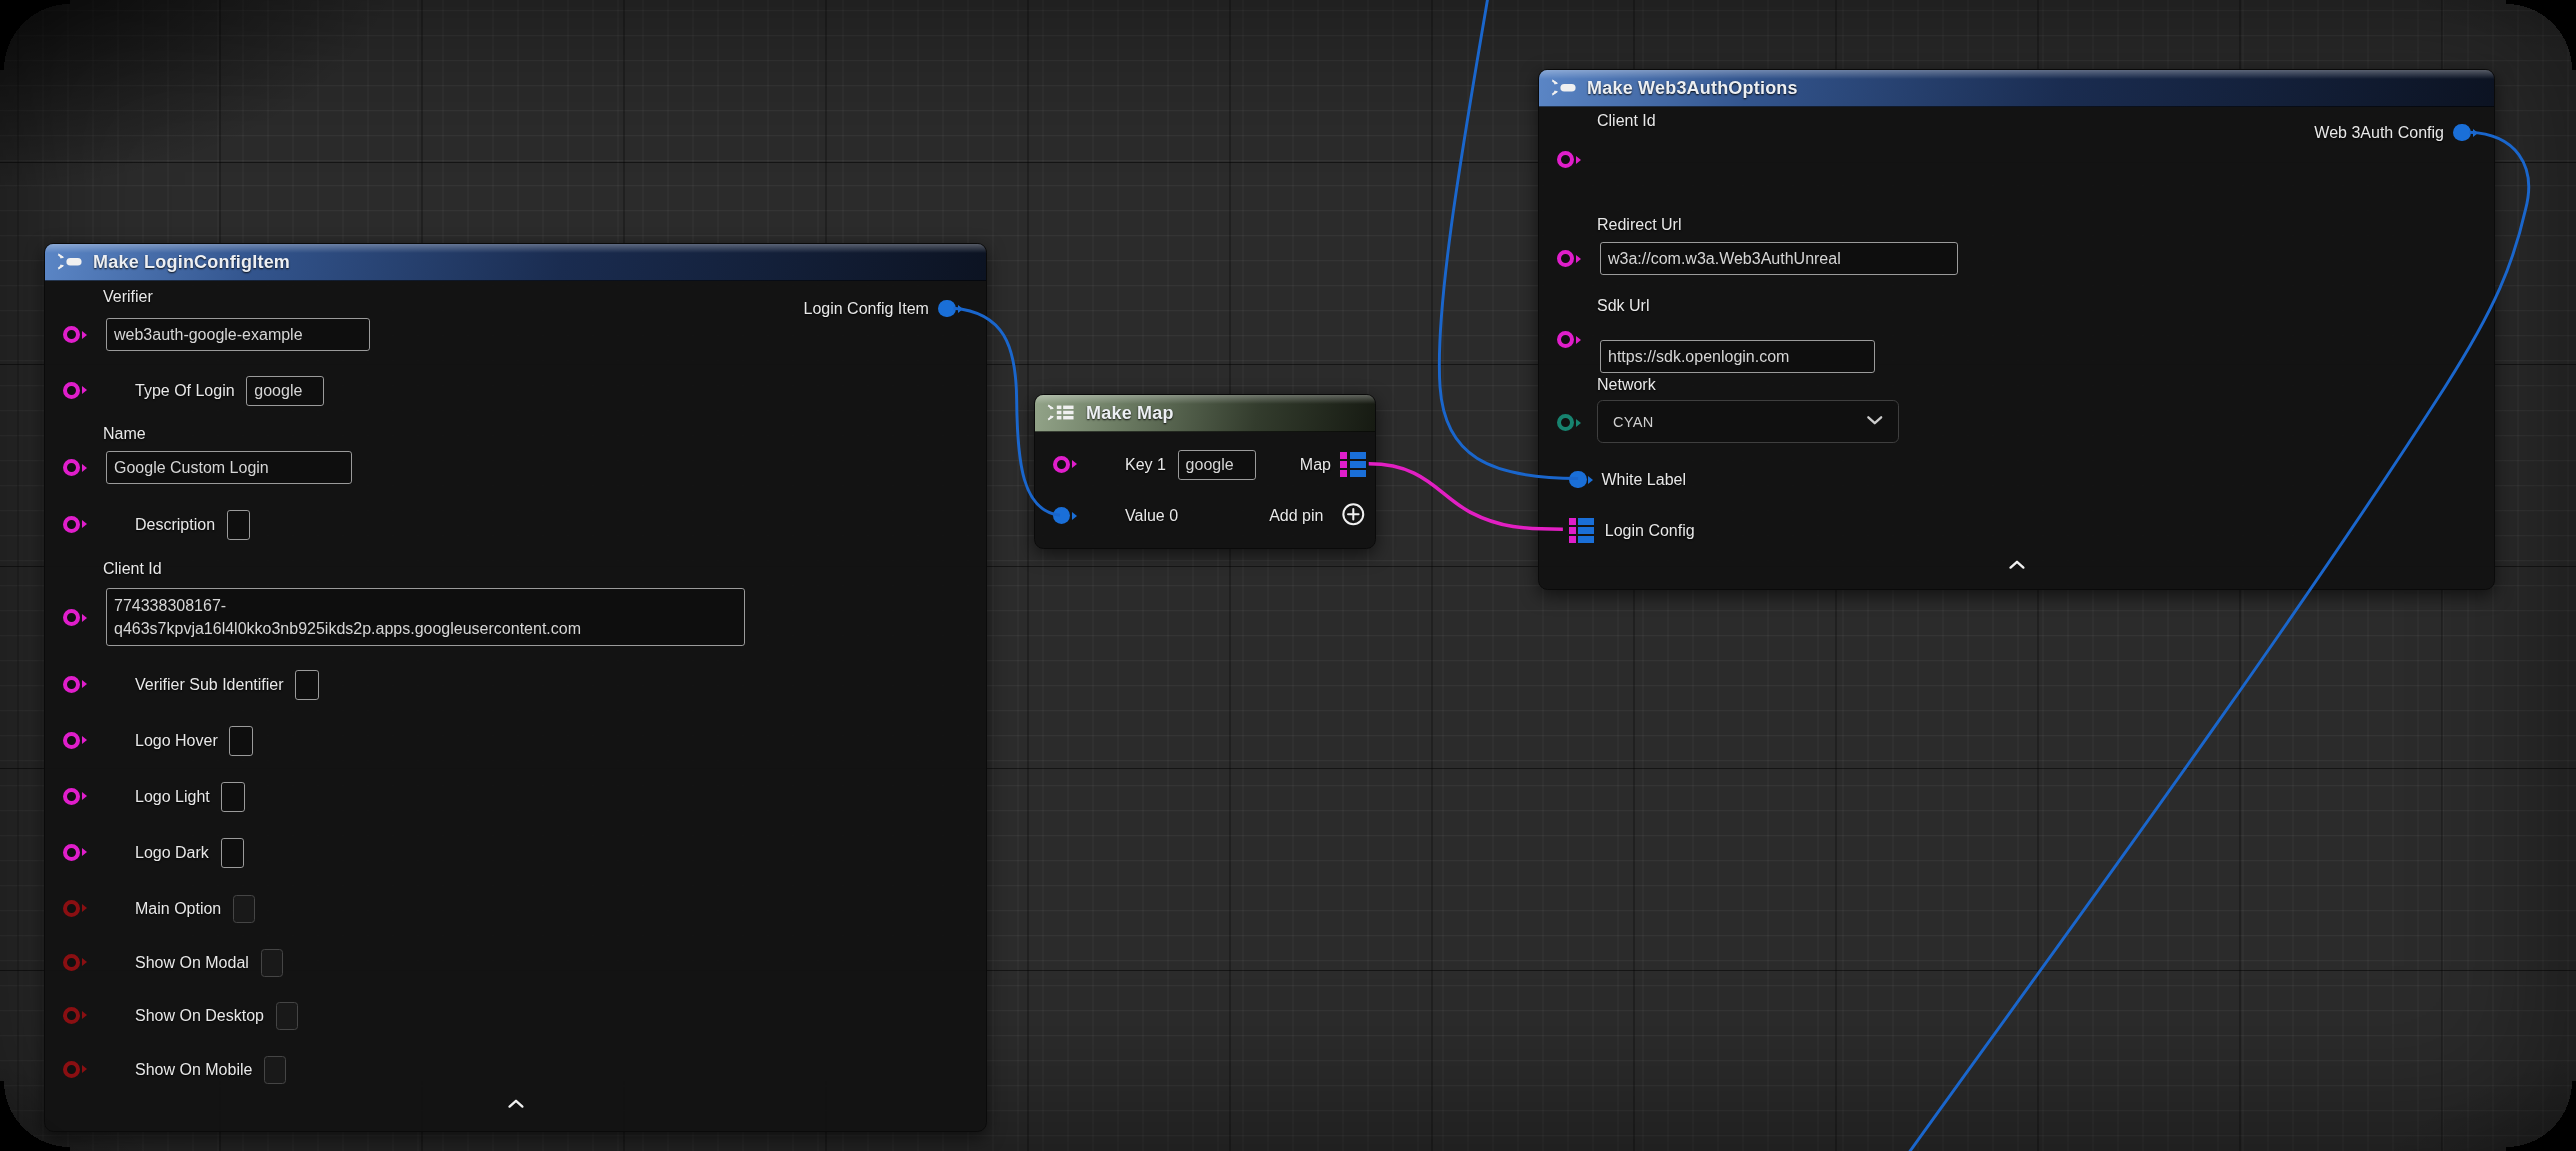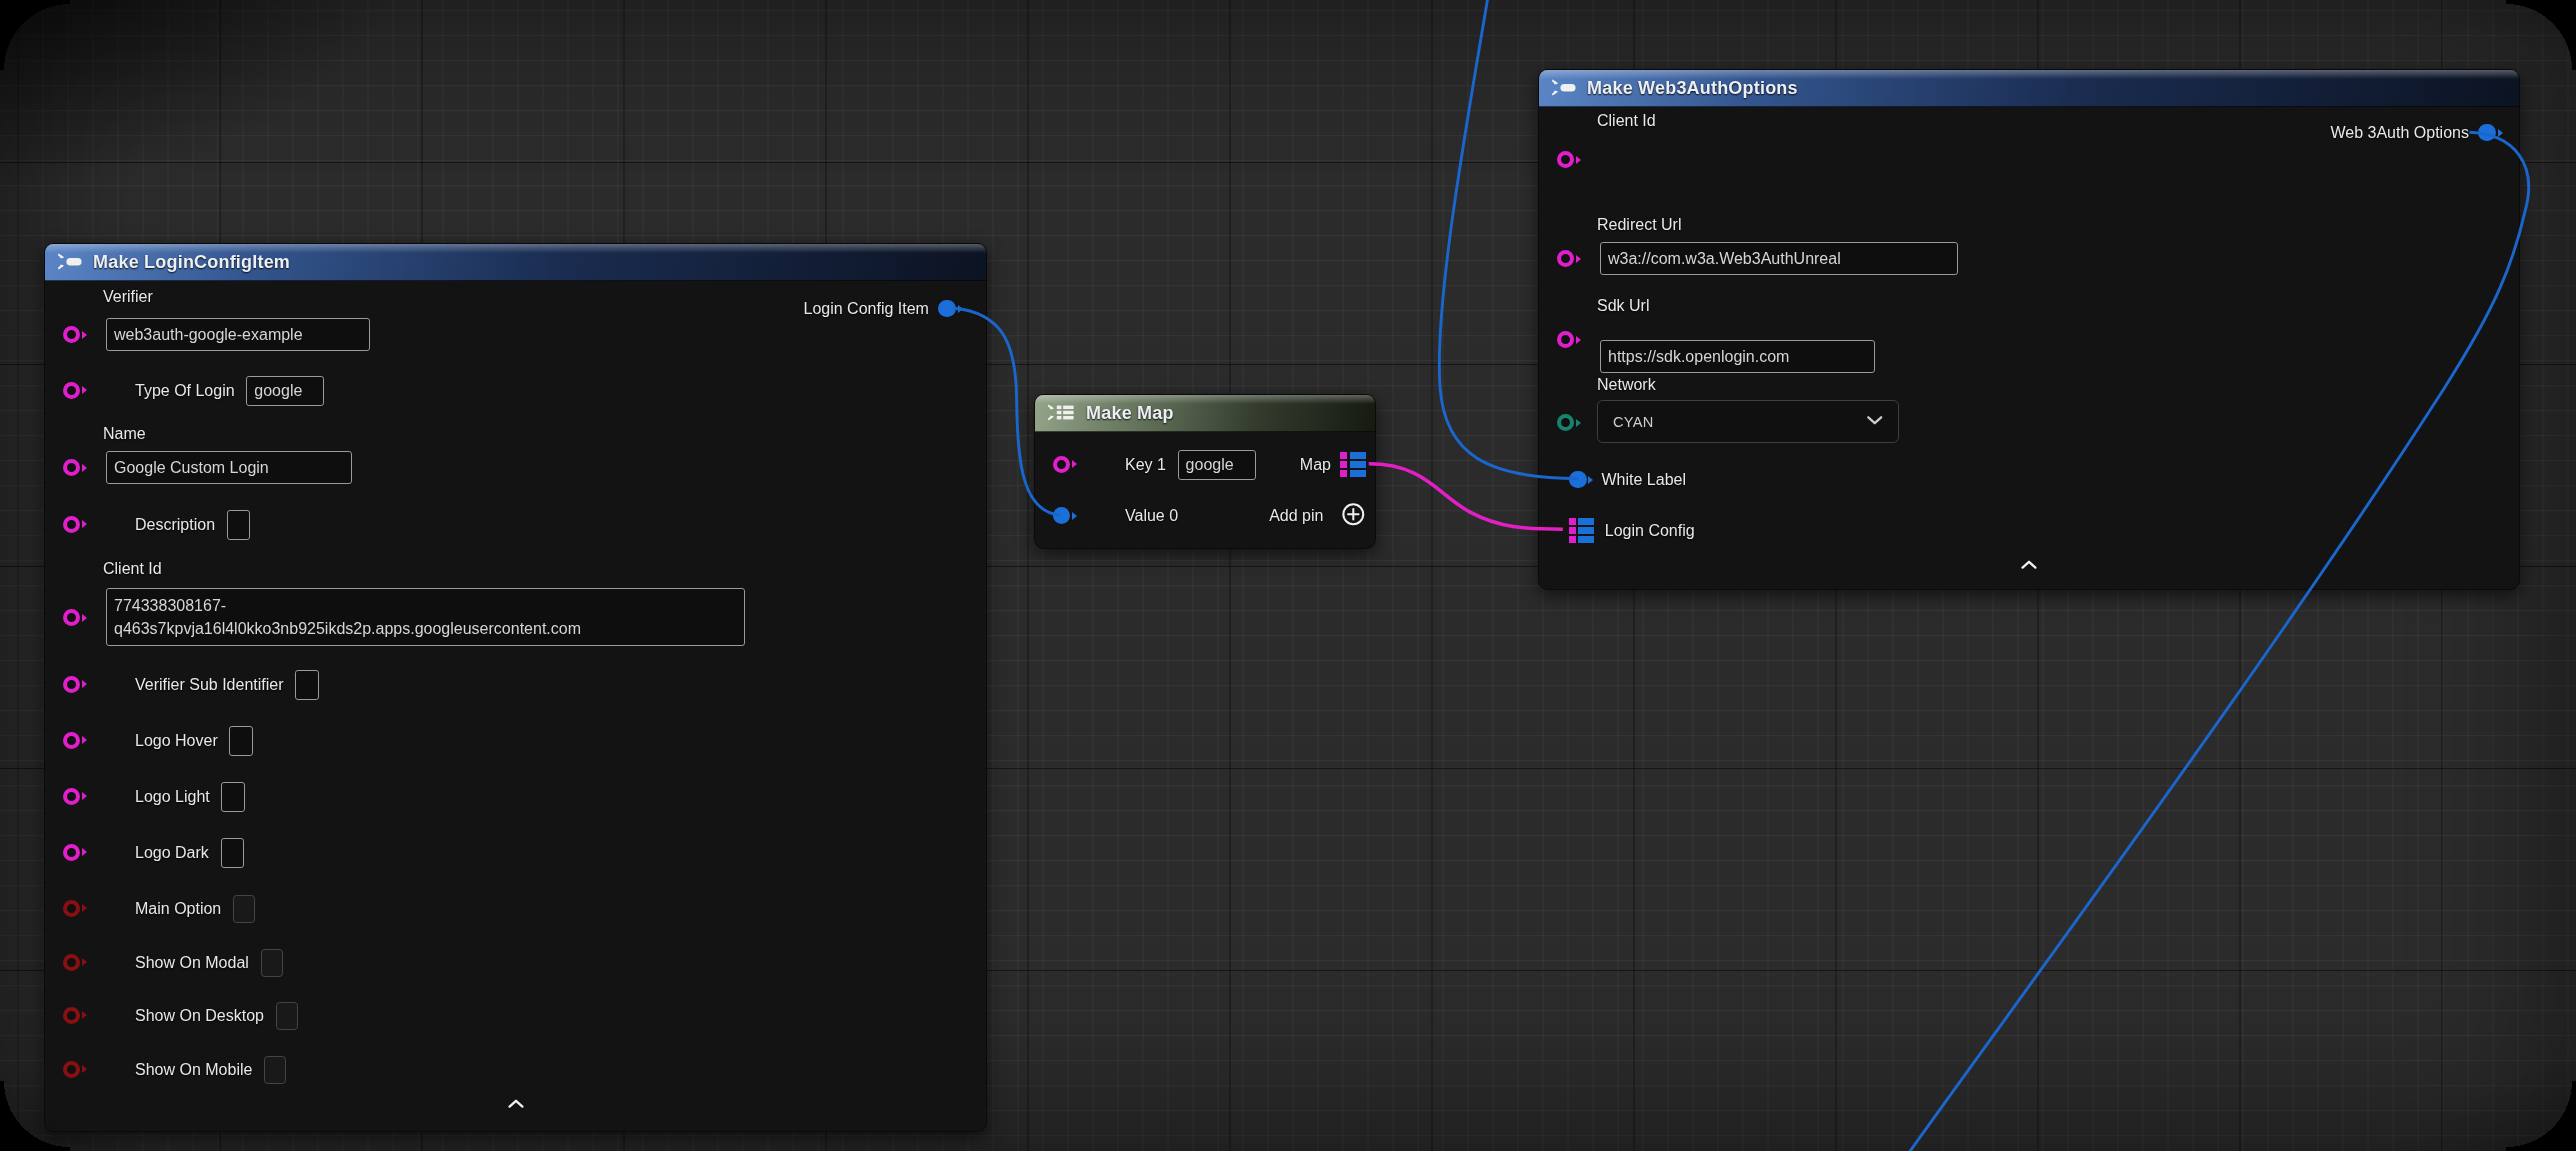--- a/index.html
+++ b/index.html
@@ -293,36 +293,36 @@
       <span class="label">Add pin</span>
       <span class="addpin-circle">
         <svg width="24.6" height="24.6" viewBox="0 0 42 42">
           <circle cx="21" cy="21" r="17" fill="none" stroke="#f0f0f0" stroke-width="3.5"></circle>
           <path d="M21 12 V30 M12 21 H30" stroke="#f0f0f0" stroke-width="3.5" stroke-linecap="round"></path>
         </svg>
       </span>
     </div>
   </div>
 
-  <div class="node" style="left:1538px; top:69px; width:955px; height:519px;padding-left:25px;">
+  <div class="node" style="left:1538px; top:69px; width:955px; height:519px;">
     <div class="node-header blue">
       <span class="hicon">
         <svg width="27" height="21" viewBox="0 0 46 36">
           <path d="M2 4 L12 11 L6 13 Z" fill="#f0f0f0"></path>
             <path d="M2 6 L10 11" stroke="#f0f0f0" stroke-width="3"></path>
           <path d="M2 32 L12 25 L6 23 Z" fill="#f0f0f0"></path>
             <path d="M2 30 L10 25" stroke="#f0f0f0" stroke-width="3"></path>
           <rect x="16" y="12" width="26" height="13" rx="6.5" fill="#f0f0f0"></rect>
         </svg>
       </span>
       <span class="node-title">Make Web3AuthOptions</span>
     </div>
 
     <div class="outrow" style="top:46px; padding-right:16.4px;">
-      <span class="label">Web 3Auth Options</span>
+      <span class="label">Web 3Auth Config</span>
       <span class="pinwrap c-struct">
         <span class="pin solid"></span>
           <span class="pin-arrow"></span>
       </span>
     </div>
 
     <span class="label stackedlabel" style="top:42px;">Client Id</span>
     <div class="pinwrap c-string" style="position:absolute; left:17.5px; top:81px;">
         <span class="pin ring"></span>
         <span class="pin-arrow"></span>

